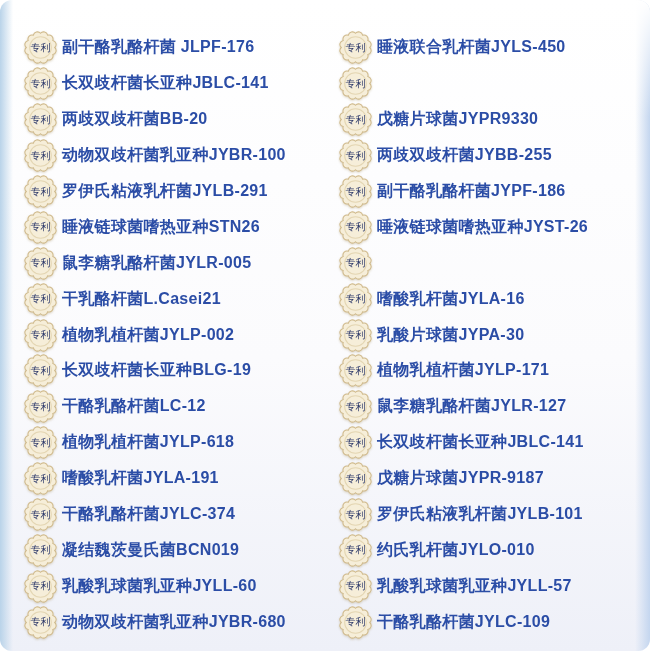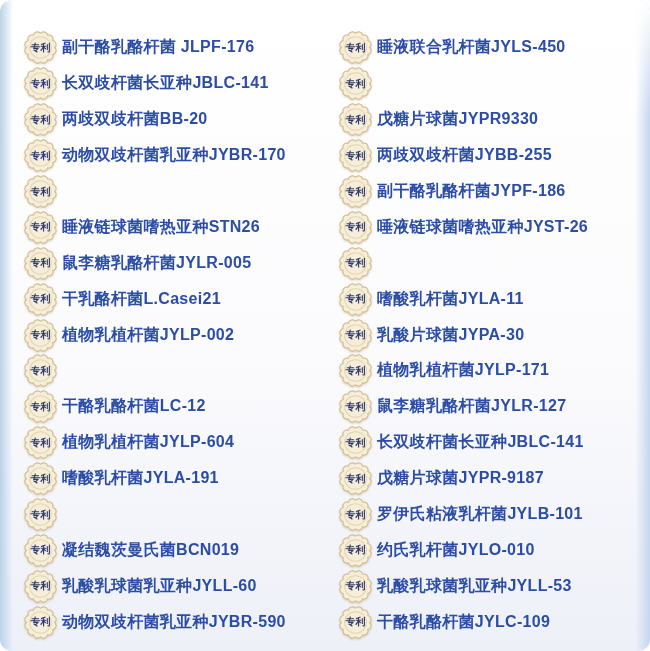--- a/index.html
+++ b/index.html
@@ -39,21 +39,21 @@
     position:relative;width:33px;height:33px;flex:0 0 33px;
     margin-right:5px;
   }
   .seal-svg{
     position:absolute;inset:0;width:33px;height:33px;
     filter:drop-shadow(0 1px 1px rgba(160,140,90,.35));
   }
   .seal-label{
     position:absolute;inset:0;
     display:flex;align-items:center;justify-content:center;
-    font-size:10px;font-weight:bold;color:#2e3a6b;
+    font-size:10px;font-weight:normal;color:#2e3a6b;
     letter-spacing:0;
   }
   .strain{
     font-size:16px;font-weight:bold;color:#2b4da6;
     letter-spacing:0.3px;
   }
 </style>
 </head>
 <body>
 
@@ -99,29 +99,30 @@
           </span>
           <span class="strain">两歧双歧杆菌BB-20</span>
         </div>
       <div class="row">
           <span class="seal">
             <svg class="seal-svg" viewBox="0 0 32 32">
               <use href="#sealShape"></use>
             </svg>
             <span class="seal-label">专利</span>
           </span>
-          <span class="strain">动物双歧杆菌乳亚种JYBR-170</span>
-        </div>
-      <div class="row">
-          <span class="seal">
-            <svg class="seal-svg" viewBox="0 0 32 32">
-              <use href="#sealShape"></use>
-            </svg>
-            <span class="seal-label">专利</span>
-          </span>
+          <span class="strain">动物双歧杆菌乳亚种JYBR-100</span>
+        </div>
+      <div class="row">
+          <span class="seal">
+            <svg class="seal-svg" viewBox="0 0 32 32">
+              <use href="#sealShape"></use>
+            </svg>
+            <span class="seal-label">专利</span>
+          </span>
+          <span class="strain">罗伊氏粘液乳杆菌JYLB-291</span>
         </div>
       <div class="row">
           <span class="seal">
             <svg class="seal-svg" viewBox="0 0 32 32">
               <use href="#sealShape"></use>
             </svg>
             <span class="seal-label">专利</span>
           </span>
           <span class="strain">睡液链球菌嗜热亚种STN26</span>
         </div>
@@ -152,55 +153,57 @@
           </span>
           <span class="strain">植物乳植杆菌JYLP-002</span>
         </div>
       <div class="row">
           <span class="seal">
             <svg class="seal-svg" viewBox="0 0 32 32">
               <use href="#sealShape"></use>
             </svg>
             <span class="seal-label">专利</span>
           </span>
+          <span class="strain">长双歧杆菌长亚种BLG-19</span>
         </div>
       <div class="row">
           <span class="seal">
             <svg class="seal-svg" viewBox="0 0 32 32">
               <use href="#sealShape"></use>
             </svg>
             <span class="seal-label">专利</span>
           </span>
           <span class="strain">干酪乳酪杆菌LC-12</span>
         </div>
       <div class="row">
           <span class="seal">
             <svg class="seal-svg" viewBox="0 0 32 32">
               <use href="#sealShape"></use>
             </svg>
             <span class="seal-label">专利</span>
           </span>
-          <span class="strain">植物乳植杆菌JYLP-604</span>
+          <span class="strain">植物乳植杆菌JYLP-618</span>
         </div>
       <div class="row">
           <span class="seal">
             <svg class="seal-svg" viewBox="0 0 32 32">
               <use href="#sealShape"></use>
             </svg>
             <span class="seal-label">专利</span>
           </span>
           <span class="strain">嗜酸乳杆菌JYLA-191</span>
         </div>
       <div class="row">
           <span class="seal">
             <svg class="seal-svg" viewBox="0 0 32 32">
               <use href="#sealShape"></use>
             </svg>
             <span class="seal-label">专利</span>
           </span>
+          <span class="strain">干酪乳酪杆菌JYLC-374</span>
         </div>
       <div class="row">
           <span class="seal">
             <svg class="seal-svg" viewBox="0 0 32 32">
               <use href="#sealShape"></use>
             </svg>
             <span class="seal-label">专利</span>
           </span>
           <span class="strain">凝结魏茨曼氏菌BCN019</span>
         </div>
@@ -213,21 +216,21 @@
           </span>
           <span class="strain">乳酸乳球菌乳亚种JYLL-60</span>
         </div>
       <div class="row">
           <span class="seal">
             <svg class="seal-svg" viewBox="0 0 32 32">
               <use href="#sealShape"></use>
             </svg>
             <span class="seal-label">专利</span>
           </span>
-          <span class="strain">动物双歧杆菌乳亚种JYBR-590</span>
+          <span class="strain">动物双歧杆菌乳亚种JYBR-680</span>
         </div>
     </div>
 
     <div class="col">
       <div class="row">
           <span class="seal">
             <svg class="seal-svg" viewBox="0 0 32 32">
               <use href="#sealShape"></use>
             </svg>
             <span class="seal-label">专利</span>
@@ -286,21 +289,21 @@
             <span class="seal-label">专利</span>
           </span>
         </div>
       <div class="row">
           <span class="seal">
             <svg class="seal-svg" viewBox="0 0 32 32">
               <use href="#sealShape"></use>
             </svg>
             <span class="seal-label">专利</span>
           </span>
-          <span class="strain">嗜酸乳杆菌JYLA-11</span>
+          <span class="strain">嗜酸乳杆菌JYLA-16</span>
         </div>
       <div class="row">
           <span class="seal">
             <svg class="seal-svg" viewBox="0 0 32 32">
               <use href="#sealShape"></use>
             </svg>
             <span class="seal-label">专利</span>
           </span>
           <span class="strain">乳酸片球菌JYPA-30</span>
         </div>
@@ -358,21 +361,21 @@
           </span>
           <span class="strain">约氏乳杆菌JYLO-010</span>
         </div>
       <div class="row">
           <span class="seal">
             <svg class="seal-svg" viewBox="0 0 32 32">
               <use href="#sealShape"></use>
             </svg>
             <span class="seal-label">专利</span>
           </span>
-          <span class="strain">乳酸乳球菌乳亚种JYLL-53</span>
+          <span class="strain">乳酸乳球菌乳亚种JYLL-57</span>
         </div>
       <div class="row">
           <span class="seal">
             <svg class="seal-svg" viewBox="0 0 32 32">
               <use href="#sealShape"></use>
             </svg>
             <span class="seal-label">专利</span>
           </span>
           <span class="strain">干酪乳酪杆菌JYLC-109</span>
         </div>

